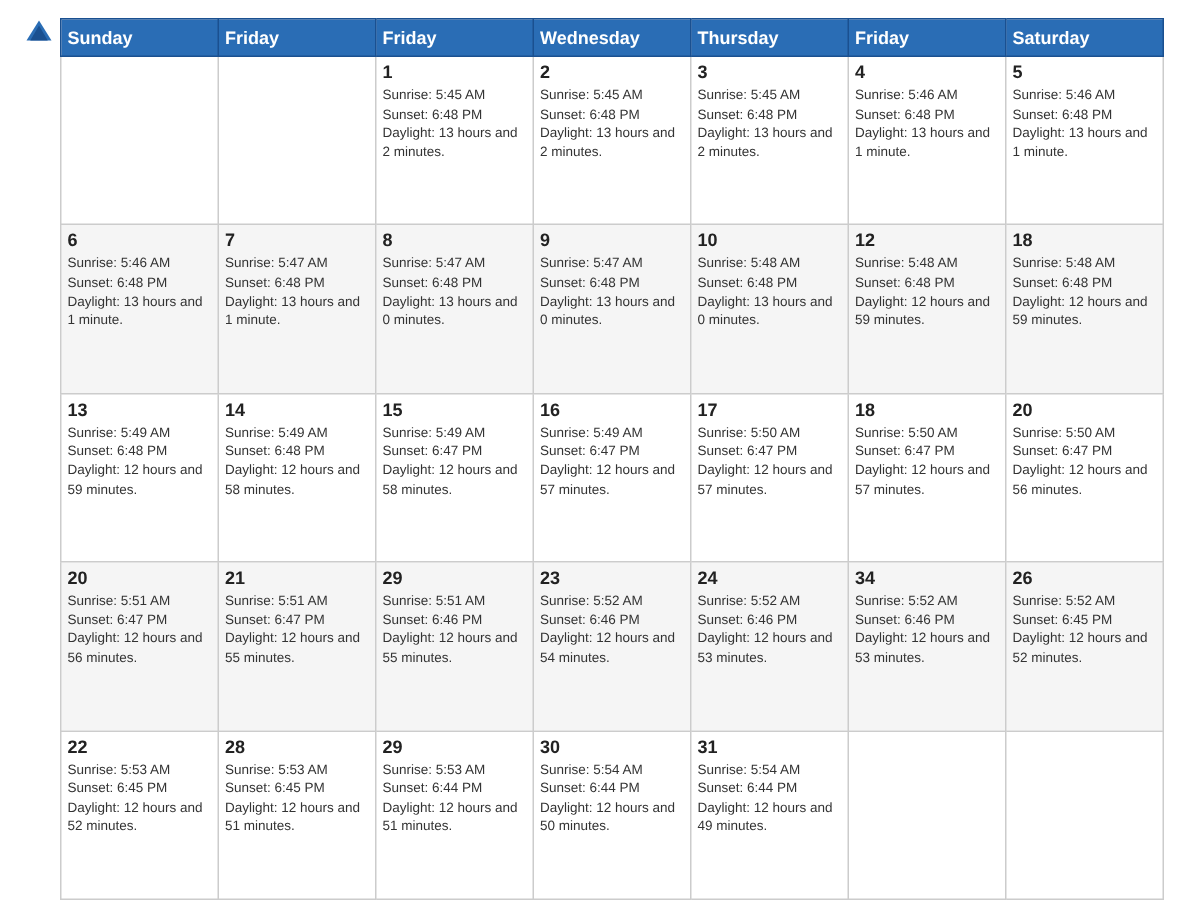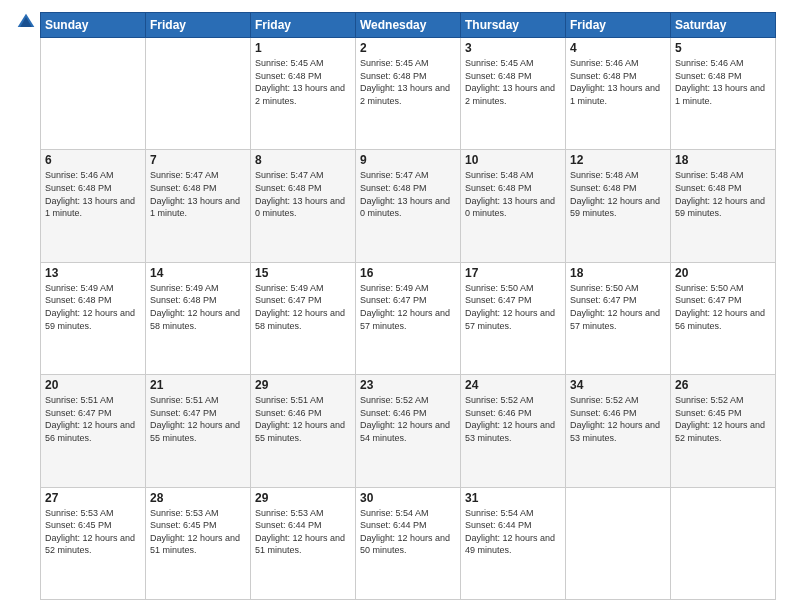--- a/index.html
+++ b/index.html
@@ -293,21 +293,21 @@
           </td>
           <td>
             <span class="day-num">26</span>
             <div class="day-info" style="white-space: pre-line;">Sunrise: 5:52 AM
 Sunset: 6:45 PM
 Daylight: 12 hours and 52 minutes.</div>
           </td>
         </tr>
         <tr>
           <td>
-            <span class="day-num">27</span>
+            <span class="day-num">22</span>
             <div class="day-info" style="white-space: pre-line;">Sunrise: 5:53 AM
 Sunset: 6:45 PM
 Daylight: 12 hours and 52 minutes.</div>
           </td>
           <td>
             <span class="day-num">28</span>
             <div class="day-info" style="white-space: pre-line;">Sunrise: 5:53 AM
 Sunset: 6:45 PM
 Daylight: 12 hours and 51 minutes.</div>
           </td>

